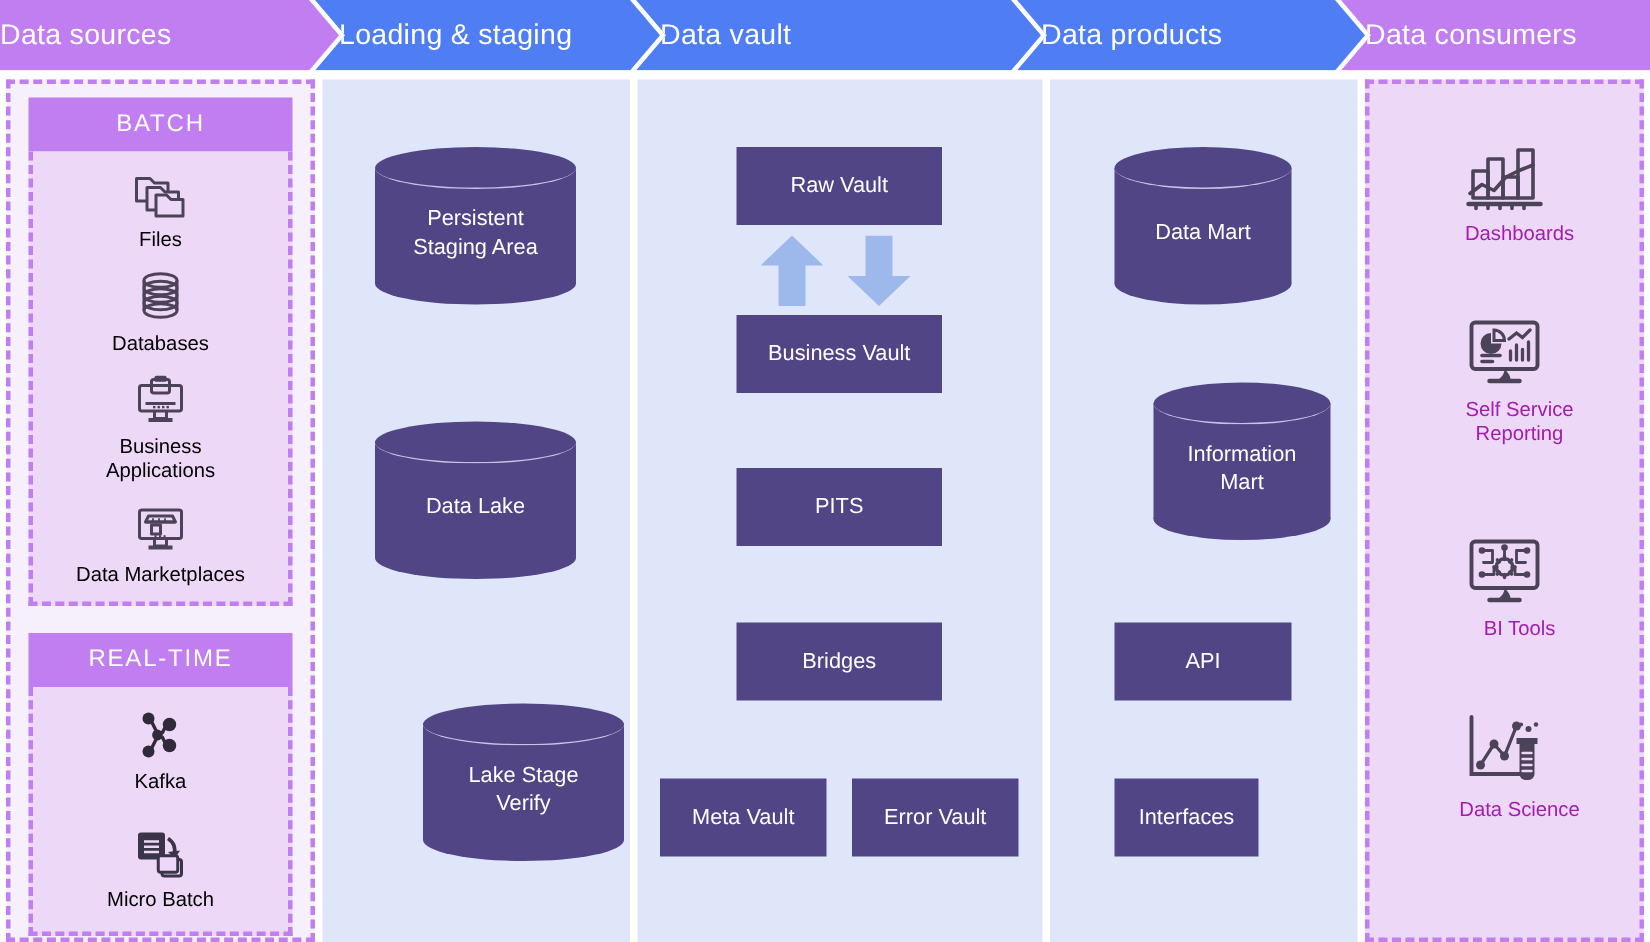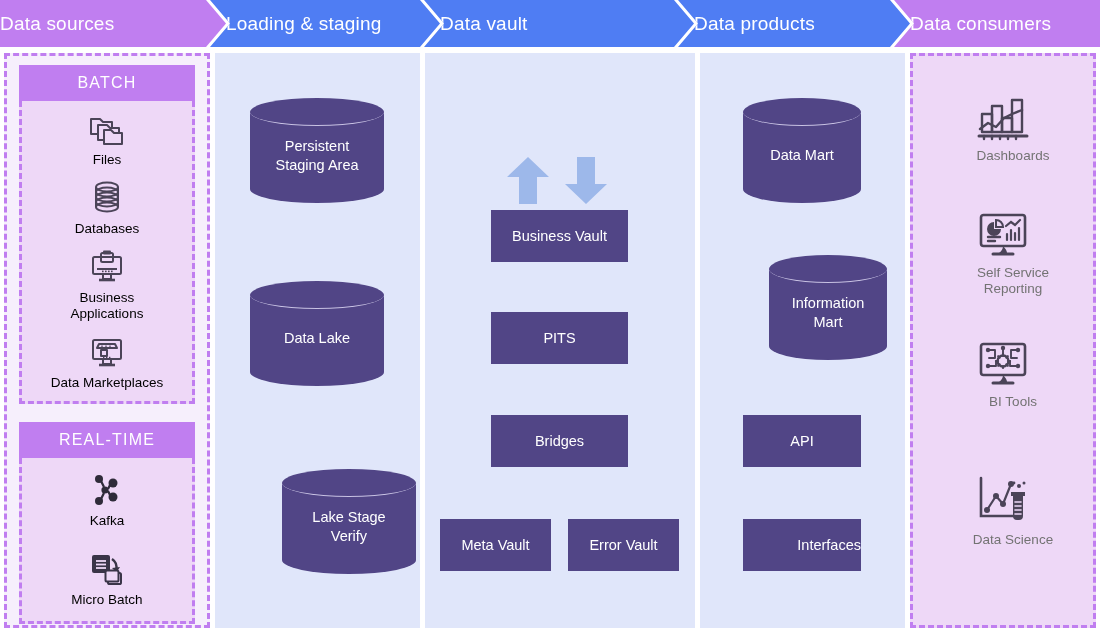--- a/index.html
+++ b/index.html
@@ -94,21 +94,21 @@
 
   
   .arrow{position:absolute;}
 
   
   .cons-item{
     position:absolute;width:100%;left:0;
     display:flex;flex-direction:column;align-items:center;
   }
   .cons-label{
-    margin-top:6px;color:#737373;font-size:13.5px;line-height:1.2;
+    margin-top:6px;color:#a21caf;font-size:13.5px;line-height:1.2;
     text-align:center;
     margin-left:20px;
   }
   svg{display:block;}
 </style>
 </head>
 <body>
 
 <div class="canvas">
 
@@ -282,20 +282,23 @@
     </div>
     <div class="cyl" style="left:35px;top:416px;width:134px;height:105px;margin-left:32px;">
       <div class="bot"></div>
       <div class="body"></div>
       <div class="top"></div>
       <div class="txt">Lake Stage<br>Verify</div>
     </div>
   </div>
 
   <div class="col col-vault">
+    <div class="vbox" style="left:66px;top:45px;width:137px;height:52px;">
+      <span>Raw Vault</span>
+    </div>
 
     <svg class="arrow" style="left:82px;top:104px;" width="42" height="47" viewBox="0 0 42 47">
       <path d="M21 0 L42 20 H30 V47 H12 V20 H0 Z" fill="#9db8ea"></path>
     </svg>
     <svg class="arrow" style="left:140px;top:104px;" width="42" height="47" viewBox="0 0 42 47">
       <path d="M21 47 L42 27 H30 V0 H12 V27 H0 Z" fill="#9db8ea"></path>
     </svg>
 
     <div class="vbox" style="left:66px;top:157px;width:137px;height:52px;">
       <span>Business Vault</span>
@@ -323,21 +326,21 @@
     </div>
     <div class="cyl" style="left:43px;top:202px;width:118px;height:105px;margin-left:26px;">
       <div class="bot"></div>
       <div class="body"></div>
       <div class="top"></div>
       <div class="txt">Information<br>Mart</div>
     </div>
     <div class="vbox" style="left:43px;top:362px;width:118px;height:52px;text-align:right;">
       <span>API</span>
     </div>
-    <div class="vbox" style="left:43px;top:466px;width:118px;height:52px;justify-content:flex-end;">
+    <div class="vbox" style="left:43px;top:466px;width:96px;height:52px;">
       <span>Interfaces</span>
     </div>
   </div>
 
   <div class="col col-cons">
 
     <div class="cons-item" style="top:40px;">
       <span>
         <svg width="54" height="46" viewBox="0 0 54 46">
           <g fill="none" stroke="#4b4458" stroke-width="2.4" stroke-linejoin="round">
@@ -375,21 +378,21 @@
               <path d="M36 29 v-10"></path>
               <path d="M40 29 v-7"></path>
               <path d="M44 29 v-12"></path>
             <path d="M31 15 l5 -4 l4 3 l5 -5"></path>
           </g>
         </svg>
       </span>
       <div class="cons-label">Self Service<br>Reporting</div>
     </div>
 
-    <div class="cons-item" style="top:284px;">
+    <div class="cons-item" style="top:301px;">
       <span>
         <svg width="56" height="48" viewBox="0 0 56 48">
           <rect x="6" y="4" width="44" height="31" rx="2.5" fill="none" stroke="#4b4458" stroke-width="2.6"></rect>
           <path d="M24 35 q4 4 4 7 h-8 q4 -3 4 -7 z" fill="#4b4458" transform="translate(4,0)"></path>
           <path d="M18 43 h20" stroke="#4b4458" stroke-width="3" stroke-linecap="round"></path>
           <g fill="none" stroke="#4b4458" stroke-width="1.9" stroke-linecap="round" stroke-linejoin="round">
             <path d="M13 10 h7 v8 h-6"></path>
             <path d="M43 10 h-7 v8 h6"></path>
             <path d="M13 26 h8 v-5"></path>
             <path d="M43 26 h-8 v-5"></path>

